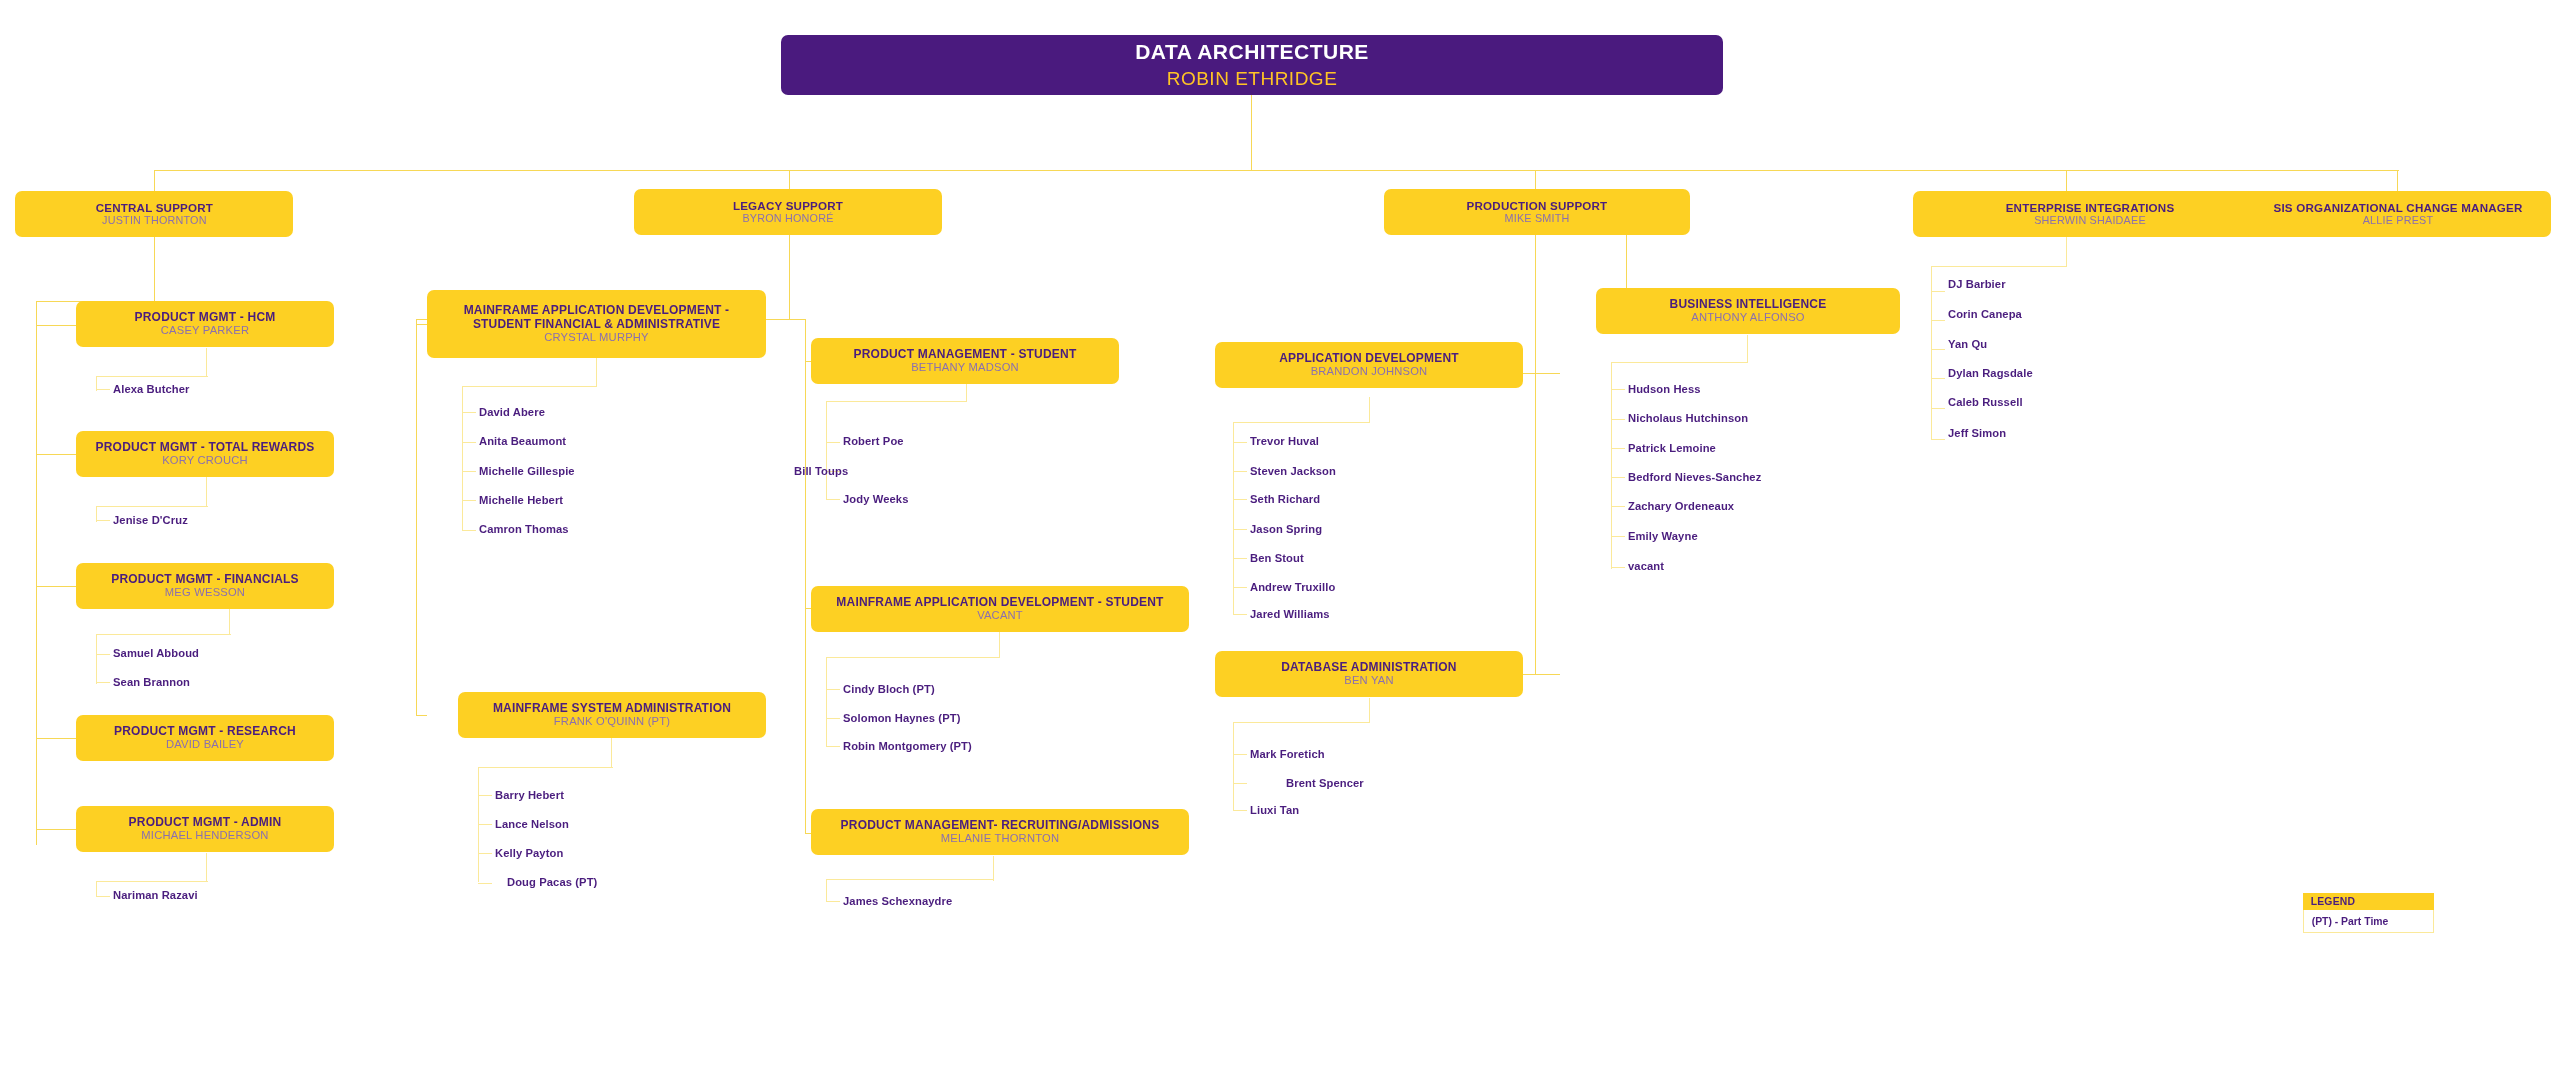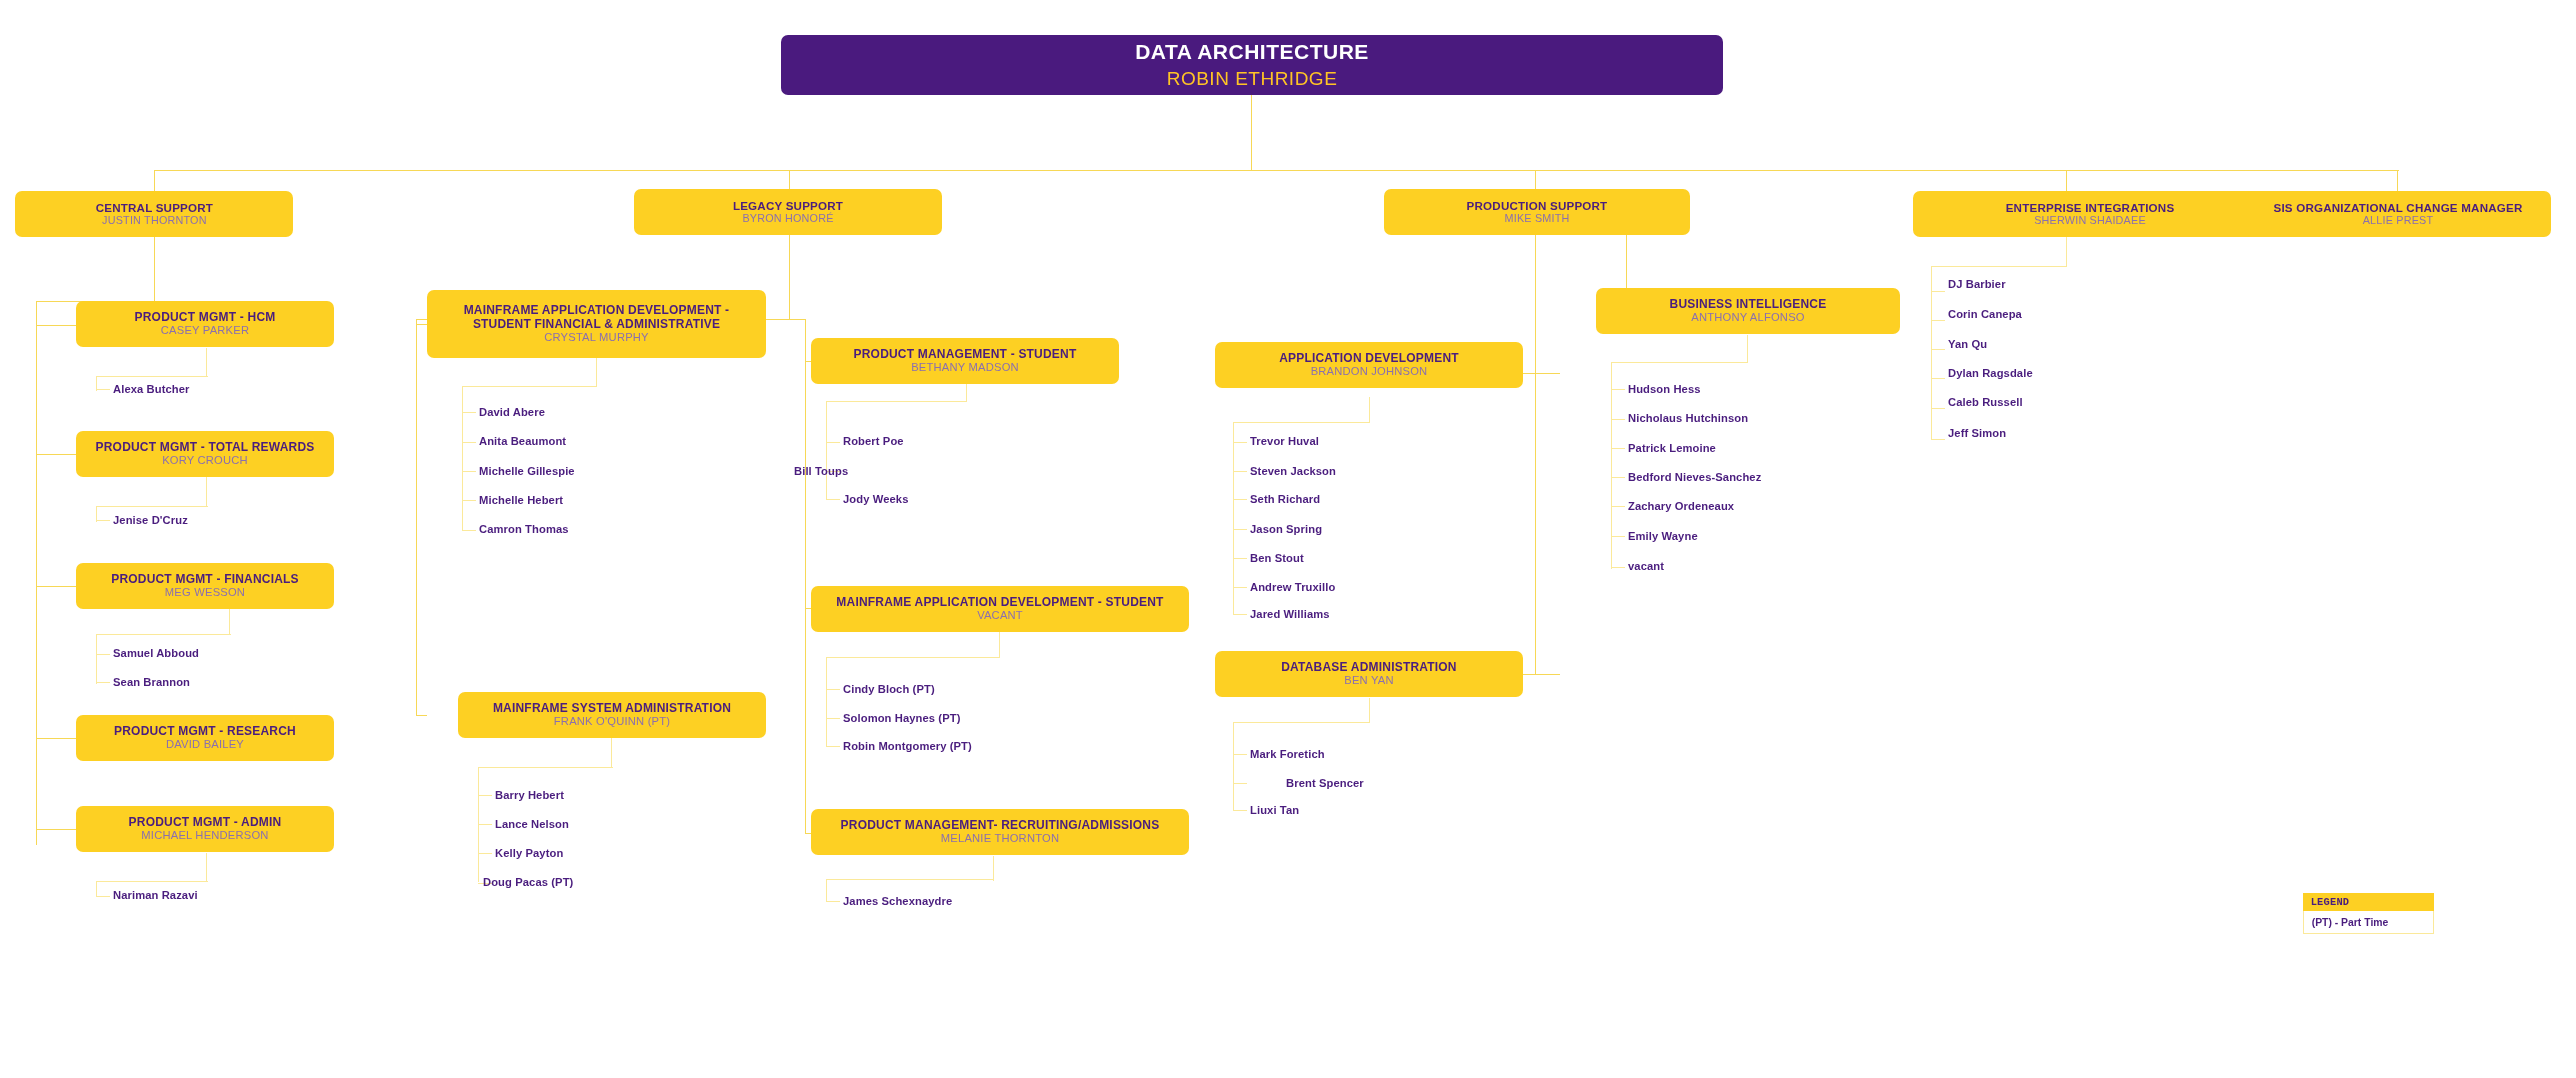--- a/index.html
+++ b/index.html
@@ -73,21 +73,20 @@
 
   
   .legend{position:absolute;z-index:6;}
   .legend-head{
     background:#FDD023;
     color:#4A1D7E;
     font-weight:bold;
     font-size:10.4px;
     padding:3.1px 7.7px;
     letter-spacing:0.2px;
-    font-family:Liberation Mono, monospace;
   }
   .legend-body{
     background:#ffffff;
     border:1.2px solid #FBE99A;
     border-top:none;
     color:#4A1D7E;
     font-weight:bold;
     font-size:10.4px;
     padding:5.4px 7.7px;
   }
@@ -224,21 +223,21 @@
   <div class="ln v pale" style="left:611px;top:738px;height:29px;"></div>
   <div class="ln h pale" style="left:478px;top:767px;width:135px;"></div>
   <div class="ln v pale" style="left:478px;top:767px;height:115px;"></div>
   <div class="ln h pale" style="left:478px;top:795px;width:14px;"></div>
   <div class="ln h pale" style="left:478px;top:824px;width:14px;"></div>
   <div class="ln h pale" style="left:478px;top:853px;width:14px;"></div>
   <div class="ln h pale" style="left:478px;top:883px;width:14px;"></div>
   <div class="emp" style="left:495px;top:789px;">Barry Hebert</div>
   <div class="emp" style="left:495px;top:818px;">Lance Nelson</div>
   <div class="emp" style="left:495px;top:847px;">Kelly Payton</div>
-  <div class="emp" style="left:483px;top:876px;">Doug Pacas (PT)</div>
+  <div class="emp" style="left:507px;top:876px;">Doug Pacas (PT)</div>
 
   <div class="ln h" style="left:789px;top:319px;width:17px;"></div>
   <div class="ln v" style="left:805px;top:319px;height:515px;"></div>
   <div class="ln h" style="left:805px;top:361px;width:6.2px;"></div>
   <div class="ln h" style="left:805px;top:608px;width:6.2px;"></div>
   <div class="ln h" style="left:805px;top:833px;width:6.2px;"></div>
 
   <div class="node lvl3" style="left:811px;top:338px;width:308px;height:46px;">
     <div class="title">PRODUCT MANAGEMENT - STUDENT</div>
     <div class="person">BETHANY MADSON</div>

